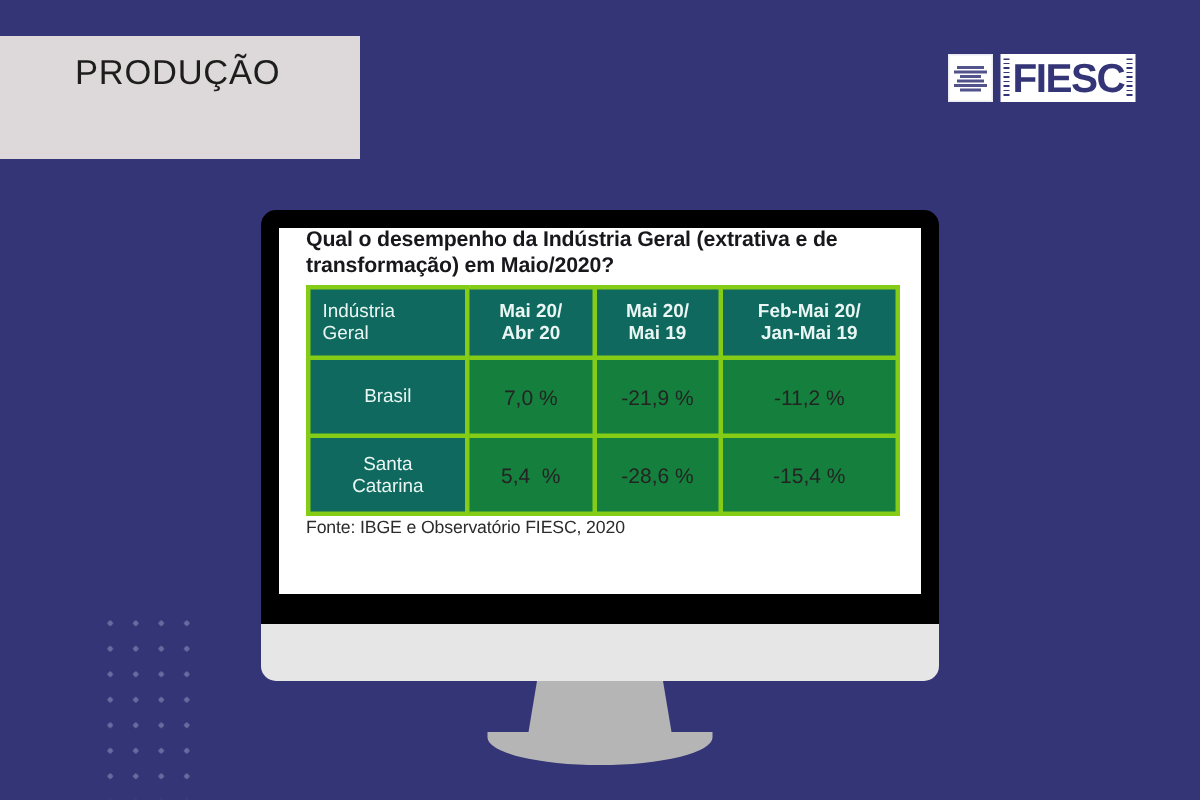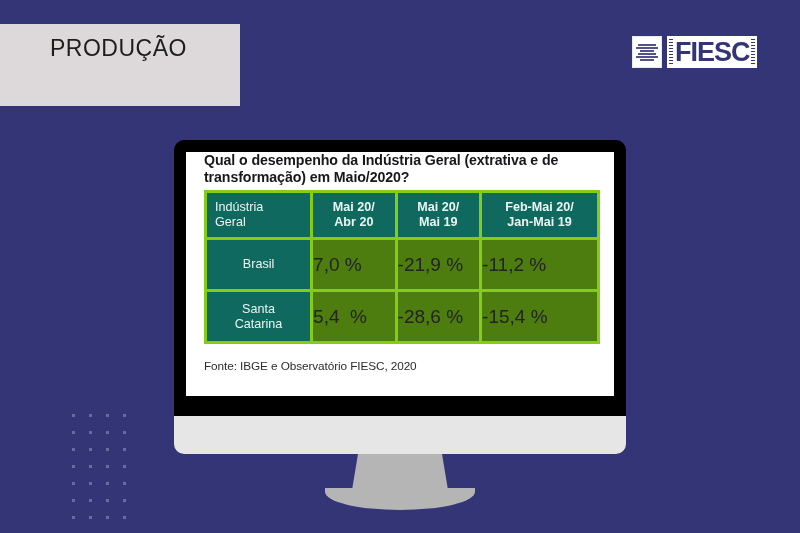--- a/index.html
+++ b/index.html
@@ -220,35 +220,36 @@
     background: #0f695e;
     color: #eaf6f3;
     font-weight: 400;
     font-size: 12.6px;
     line-height: 15px;
     text-align: center;
     padding: 2px 8px;
     height: 45px;
   }
   #data-table tbody td.value {
-    background: #4d7c0f;
+    background: #15803d;
     color: #232323;
-    font-size: 19px;
+    font-size: 14px;
+    text-align: center;
     height: 45px;
     white-space: pre;
   }
   col.c1 { width: 27%; }
   col.c2 { width: 21.5%; }
   col.c3 { width: 21.5%; }
   col.c4 { width: 30%; }
 
   #source-note {
     font-size: 11.8px;
     color: #2b2b2b;
-    margin-top: 15px;
+    margin-top: 0;
     letter-spacing: -0.1px;
   }
 </style>
 </head>
 <body>
 
 <div id="stage">
 
   <div id="title-banner">
     <div id="banner-line1">PRODUÇÃO</div>

